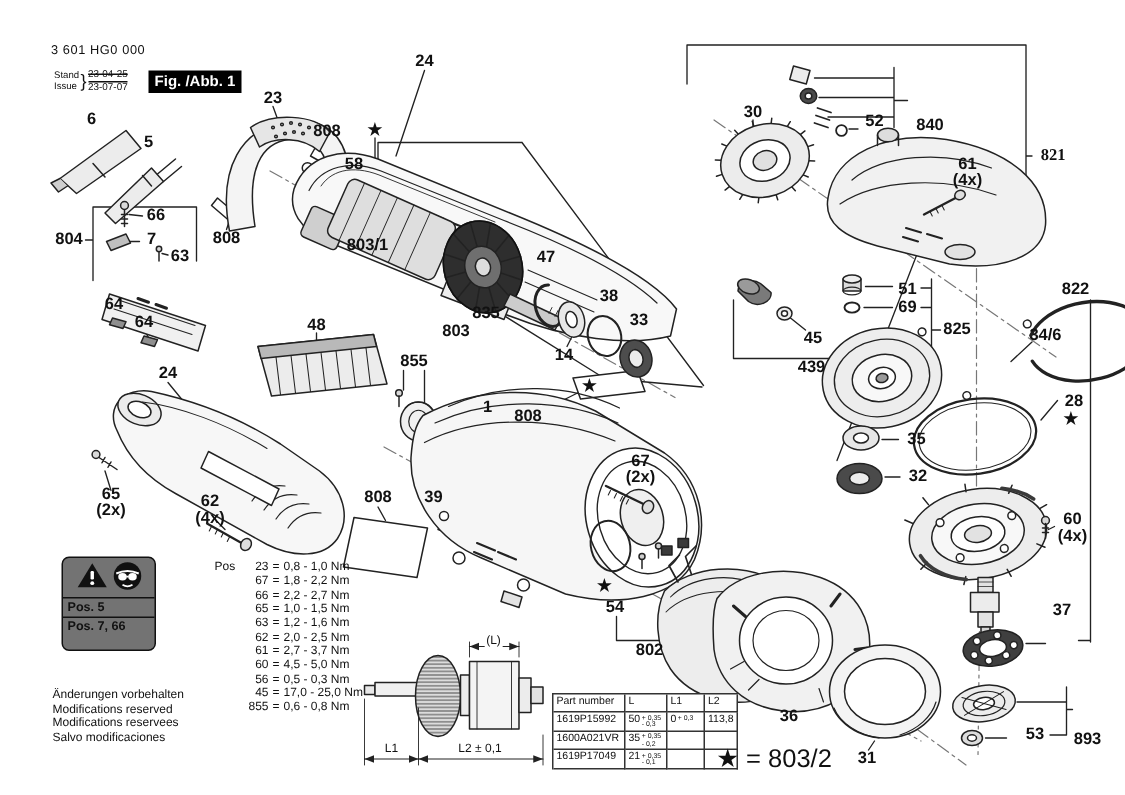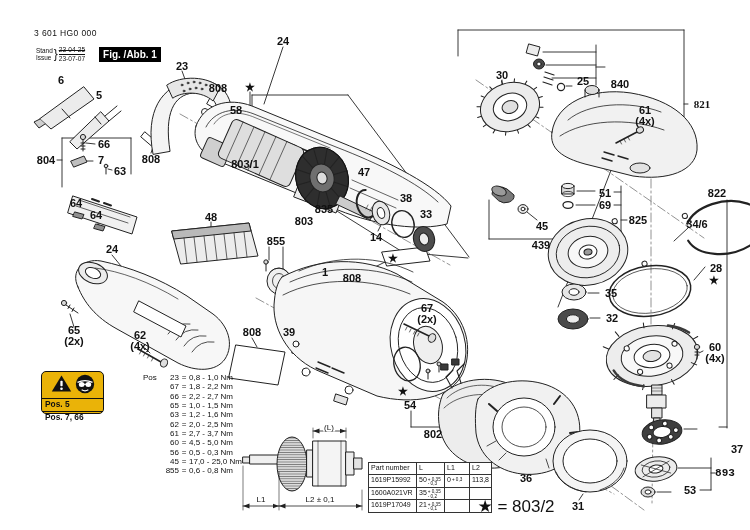--- a/index.html
+++ b/index.html
@@ -26,22 +26,22 @@
   .tq-pos{text-align:right}
   .tq-eq{text-align:center}
   .dim-table{position:absolute;left:368px;top:462px;border-left:.8px solid #333;border-top:.8px solid #333;
              font-size:7px;z-index:5;background:#fff}
   .dt-head,.dt-row{display:grid;grid-template-columns:48px 28px 25px 22px}
   .dt-hcell,.dt-cell{border-right:.8px solid #333;border-bottom:.8px solid #333;padding:1px 0 0 2px;
                      height:10px;white-space:nowrap}
   .dt-cell{height:10.5px}
   .tol{display:inline-flex;flex-direction:column;font-size:4.6px;line-height:4.8px;margin-left:1px;
        vertical-align:1.5px}
-  .warn-box{position:absolute;left:41px;top:371px;width:63px;height:43px;border:1.6px solid #111;
-            border-radius:5px;box-sizing:border-box;background:#eab308;z-index:5}
+  .warn-box{position:absolute;left:41px;top:371px;width:63px;height:63px;border:1.6px solid #111;
+            border-radius:5px;box-sizing:border-box;background:#737373;z-index:5}
   .warn-icons{display:flex;justify-content:center;gap:3px;padding-top:2px;height:23px}
   .warn-div{border-top:1.1px solid #111;margin-top:1px}
   .warn-pos{font-size:8.4px;font-weight:bold;padding-left:3px;line-height:10.5px}
   .legend-note{position:absolute;left:516px;top:506px;transform:translate(-50%,-50%);font-size:17px;
                font-weight:normal;white-space:nowrap;z-index:6}
   .footer-notes{position:absolute;left:35px;top:458px;font-size:8px;line-height:9.6px;z-index:5}
   .adim{position:absolute;transform:translate(-50%,-50%);font-size:8px;z-index:5;white-space:nowrap;background:#fff;padding:0 1px}
   .adim-top{left:329px;top:427px}.adim-l1{left:261px;top:499px}.adim-l2{left:320px;top:499px}
 </style>
 </head>
@@ -421,37 +421,37 @@
       <div class="plabel" style="left: 325px; top: 272px;"><span class="pl-main">1</span></div>
       <div class="plabel" style="left: 352px; top: 278px;"><span class="pl-main">808</span></div>
       <div class="plabel" style="left: 252px; top: 332px;"><span class="pl-main">808</span></div>
       <div class="plabel" style="left: 289px; top: 332px;"><span class="pl-main">39</span></div>
       <div class="plabel" style="left: 427px; top: 313px;"><span class="pl-main">67</span><span class="pl-sub">(2x)</span></div>
       <div class="plabel" style="left: 403px; top: 391px;"><span class="pl-main">★</span></div>
       <div class="plabel" style="left: 410px; top: 405px;"><span class="pl-main">54</span></div>
       <div class="plabel" style="left: 433px; top: 434px;"><span class="pl-main">802</span></div>
       <div class="plabel" style="left: 502px; top: 75px;"><span class="pl-main">30</span></div>
       <div class="plabel" style="left: 620px; top: 84px;"><span class="pl-main">840</span></div>
-      <div class="plabel" style="left: 583px; top: 81px;"><span class="pl-main">25</span></div>
+      <div class="plabel" style="left: 583px; top: 81px;"><span class="pl-main">52</span></div>
       <div class="plabel" style="left: 645px; top: 115px;"><span class="pl-main">61</span><span class="pl-sub">(4x)</span></div>
       <div class="plabel" style="left: 702px; top: 104px; font-family: Liberation Serif, serif;"><span class="pl-main">821</span></div>
       <div class="plabel" style="left: 605px; top: 193px; text-align: center;"><span class="pl-main">51</span></div>
       <div class="plabel" style="left: 605px; top: 205px;"><span class="pl-main">69</span></div>
       <div class="plabel" style="left: 717px; top: 193px;"><span class="pl-main">822</span></div>
       <div class="plabel" style="left: 638px; top: 220px;"><span class="pl-main">825</span></div>
       <div class="plabel" style="left: 542px; top: 226px;"><span class="pl-main">45</span></div>
       <div class="plabel" style="left: 541px; top: 245px;"><span class="pl-main">439</span></div>
       <div class="plabel" style="left: 697px; top: 224px;"><span class="pl-main">34/6</span></div>
       <div class="plabel" style="left: 716px; top: 268px;"><span class="pl-main">28</span></div>
       <div class="plabel" style="left: 714px; top: 280px;"><span class="pl-main">★</span></div>
       <div class="plabel" style="left: 611px; top: 293px;"><span class="pl-main">35</span></div>
       <div class="plabel" style="left: 612px; top: 318px;"><span class="pl-main">32</span></div>
       <div class="plabel" style="left: 715px; top: 352px;"><span class="pl-main">60</span><span class="pl-sub">(4x)</span></div>
-      <div class="plabel" style="left: 708px; top: 449px; margin-left: 29px;"><span class="pl-main">37</span></div>
-      <div class="plabel" style="left: 725px; top: 473px; font-family: Liberation Mono, monospace;"><span class="pl-main">893</span></div>
+      <div class="plabel" style="left: 708px; top: 407px;"><span class="pl-main">37</span></div>
+      <div class="plabel" style="left: 725px; top: 493px;"><span class="pl-main">893</span></div>
       <div class="plabel" style="left: 690px; top: 490px;"><span class="pl-main">53</span></div>
       <div class="plabel" style="left: 526px; top: 478px;"><span class="pl-main">36</span></div>
       <div class="plabel" style="left: 578px; top: 506px;"><span class="pl-main">31</span></div>
     </div>
 
 <div class="torque-block">
   <div>
 
   <div class="tq-row">
           <span class="tq-prefix">Pos</span>
@@ -581,18 +581,25 @@
         </svg>
   </div>
   <div class="warn-div"></div>
   <div class="warn-pos">Pos. 5</div>
   <div class="warn-div"></div>
   <div class="warn-pos">Pos. 7, 66</div>
 </div>
 
 <div class="legend-note">★ = 803/2</div>
 
+<div class="footer-notes">
+
+<div class="fn-line">Änderungen vorbehalten</div>
+      <div class="fn-line">Modifications reserved</div>
+      <div class="fn-line">Modifications reservees</div>
+      <div class="fn-line">Salvo modificaciones</div>
+    </div>
 
 <div class="adim adim-top">(L)</div>
 <div class="adim adim-l1">L1</div>
 <div class="adim adim-l2">L2 ± 0,1</div>
 
 </div>
 
 </body></html>

